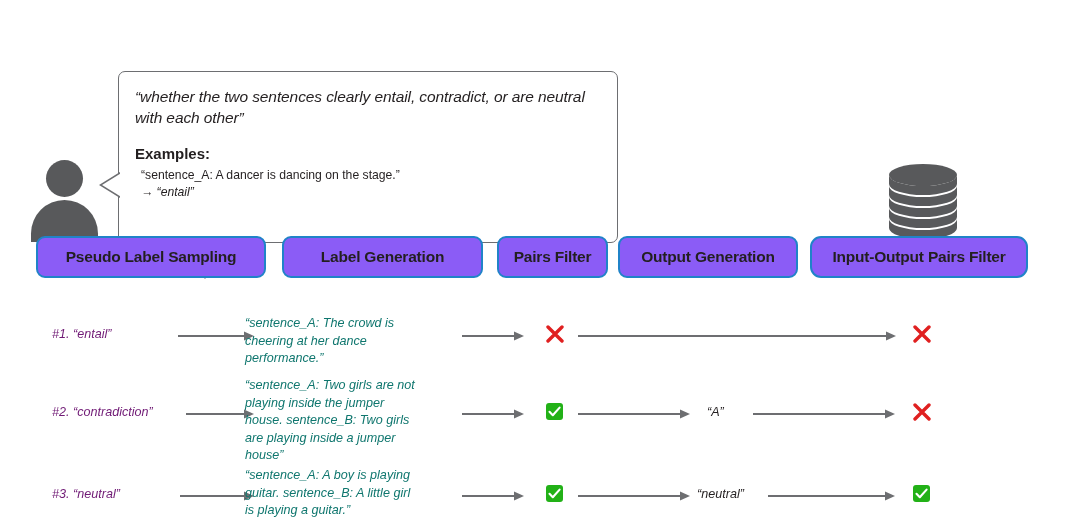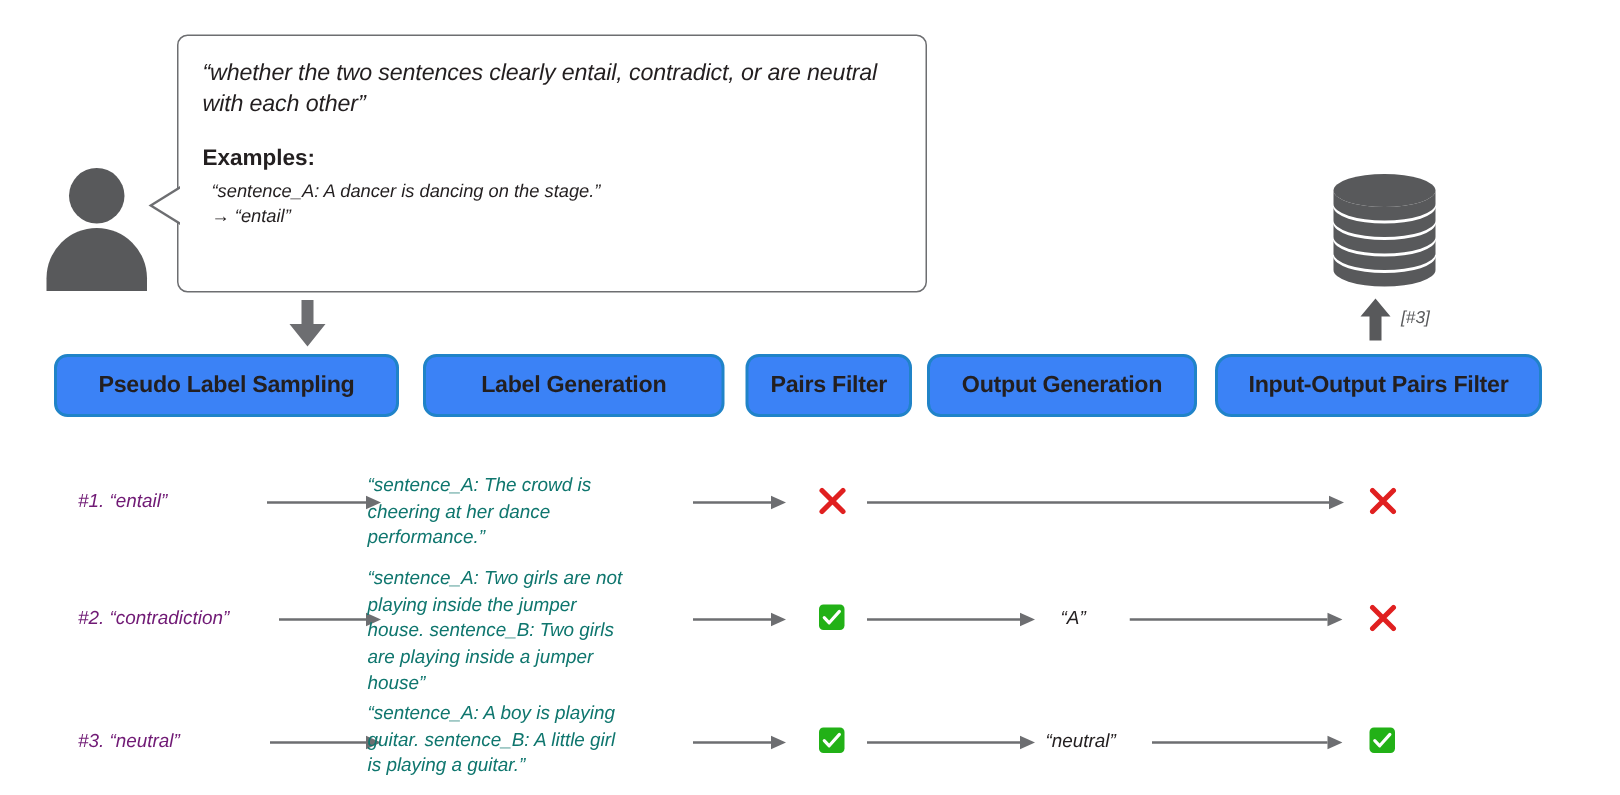--- a/index.html
+++ b/index.html
@@ -12,21 +12,21 @@
     font-family: "Liberation Sans", sans-serif;
     color: #231f20;
   }
   #canvas {
     position: relative;
     width: 1080px;
     height: 530px;
     background: #ffffff;
     overflow: hidden;
   }
-  .abs { position: absolute; }
+  .abs { position: absolute; margin-top: 48px; }
 
   
   #person-icon {
     left: 28px;
     top: 112px;
     width: 72px;
     height: 88px;
   }
   #person-icon .head {
     position: absolute;
@@ -90,21 +90,20 @@
     letter-spacing: -0.1px;
   }
   .examples-title {
     font-weight: bold;
     font-size: 15px;
     margin-top: 17px;
     margin-bottom: 5px;
     color: #231f20;
   }
   .example-line {
-    font-style: italic;
     font-size: 12.2px;
     line-height: 16.5px;
     color: #231f20;
     padding-left: 6px;
   }
   .example-arrow-line {
     font-style: italic;
     font-size: 12.2px;
     line-height: 16.5px;
     padding-left: 6px;
@@ -139,21 +138,21 @@
     color: #58595b;
   }
 
   
   .stage-box {
     position: absolute;
     top: 236px;
     height: 42px;
     border: 2.2px solid #2083c8;
     border-radius: 9px;
-    background: #3b82f6;
+    background: #8b5cf6;
     box-sizing: border-box;
     display: flex;
     align-items: center;
     justify-content: center;
   }
   .stage-box span {
     font-weight: bold;
     font-size: 15.5px;
     letter-spacing: -0.2px;
     color: #231f20;

